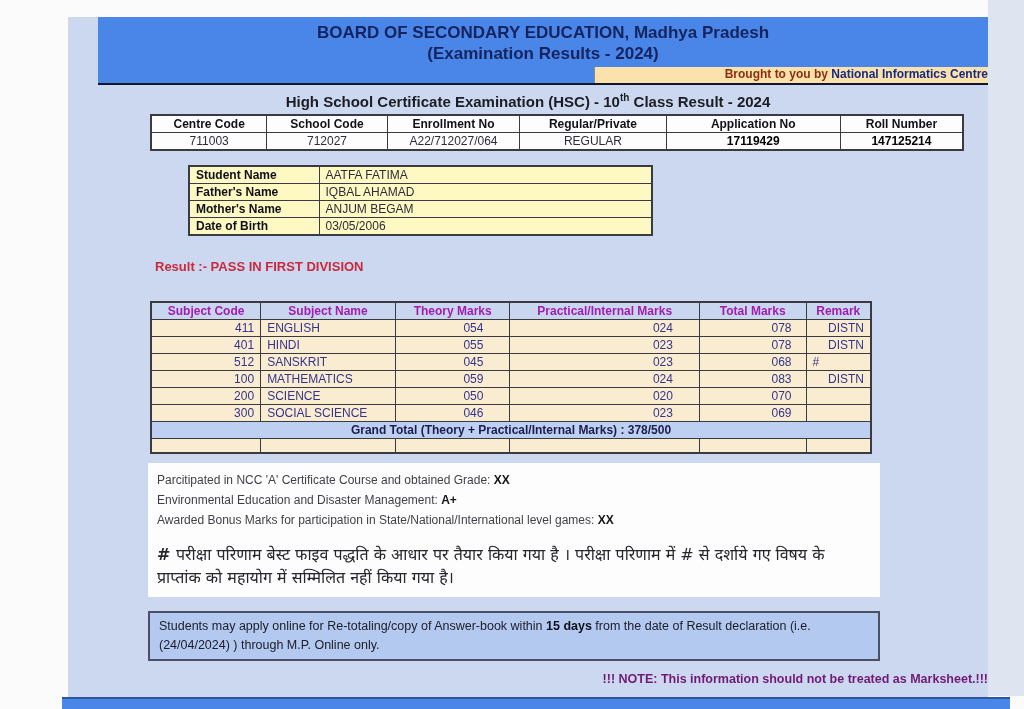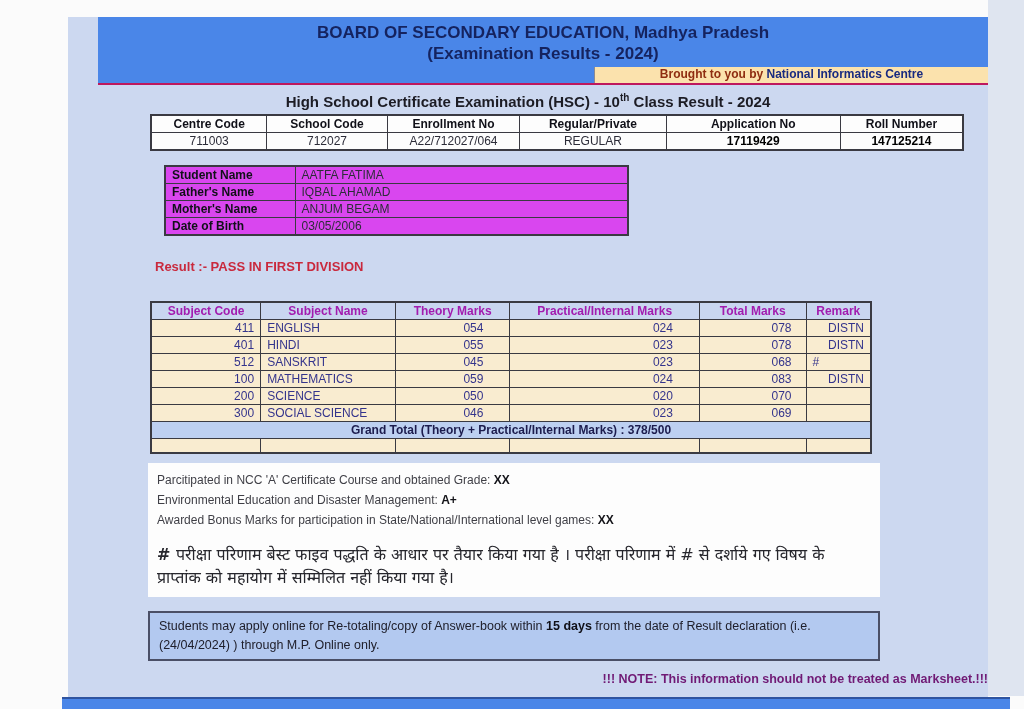--- a/index.html
+++ b/index.html
@@ -4,42 +4,42 @@
 <style>
   * { margin:0; padding:0; box-sizing:border-box; }
   body { background:#ffffff; font-family:"Liberation Sans","DejaVu Sans",sans-serif; }
   .stage { position:relative; width:1024px; height:709px; background:#fbfbfb; overflow:hidden; }
 
   .right-strip { position:absolute; left:988px; top:0; width:36px; height:696px; background:#dfe5f0; }
 
   .content { position:absolute; left:68px; top:17px; width:920px; height:680px; background:#ccd8f0; }
 
   
-  .header { border-bottom:2px solid #be185d;margin-left:30px; }
+  .header { border-bottom:2px solid #0f172a;margin-left:30px; }
   .header-band { background:#4a86e8; height:50px; padding-top:5px; text-align:center; }
   .header-band div { color:#15235f; font-weight:bold; font-size:17px; line-height:21px; }
   .brought-row { background:#4a86e8; height:16px; display:flex; justify-content:flex-end; }
   .brought-strip { background:#fbe2ad; width:394px; height:16px; font-size:12px; font-weight:bold;
-                   line-height:15px; text-align:center; color:#8f2d11; border-left:1px solid #8a8a93; }
+                   line-height:15px; text-align:right; color:#8f2d11; border-left:1px solid #8a8a93; }
   .brought-strip .org { color:#182a80; }
 
   .exam-heading { margin-top:7px; text-align:center; font-weight:bold; font-size:15px; color:#1c1c24; }
   .exam-heading sup { font-size:10px; }
 
   table { border-collapse:collapse; }
   td, th { border:1px solid #3a3a42; font-size:12px; }
 
   
   .exam-info { margin:4px 0 0 82px; width:814px; border:2px solid #3a3a42; background:#fdfdfd; }
   .exam-info th { font-weight:bold; color:#101018; height:17px; text-align:center; padding:1px 4px; }
   .exam-info td { color:#2c2c38; height:17px; text-align:center; padding:1px 4px; }
   .exam-info td.strong { font-weight:bold; color:#000; }
 
   
-  .student { margin:14px 0 0 96px; width:465px; border:2px solid #3a3a42; background:#d946ef; }
+  .student { margin:14px 0 0 120px; width:465px; border:2px solid #3a3a42; background:#fef9c3; }
   .student td { height:16px; padding:1px 6px; }
   .student td.lbl { width:130px; font-weight:bold; color:#101018; }
   .student td.val { color:#2c2c38; }
 
   .result-line { margin:23px 0 0 87px; color:#c9293d; font-weight:bold; font-size:13px; }
 
   
   .marks { margin:27px 0 0 82px; width:722px; border:2px solid #3a3a42; }
   .marks th { background:#c9d6f0; color:#a21caf; font-weight:bold; height:16px; padding:1px 5px; text-align:center; }
   .marks td { background:#f9ecd0; color:#34348c; height:15px; padding:1px 6px; }

